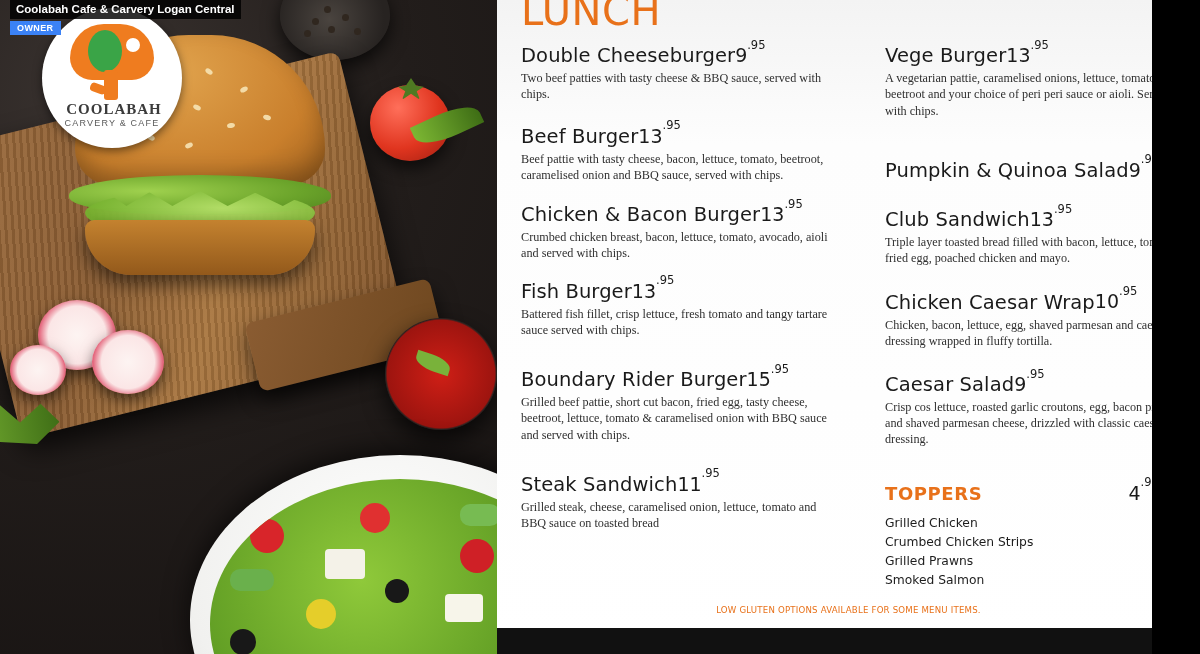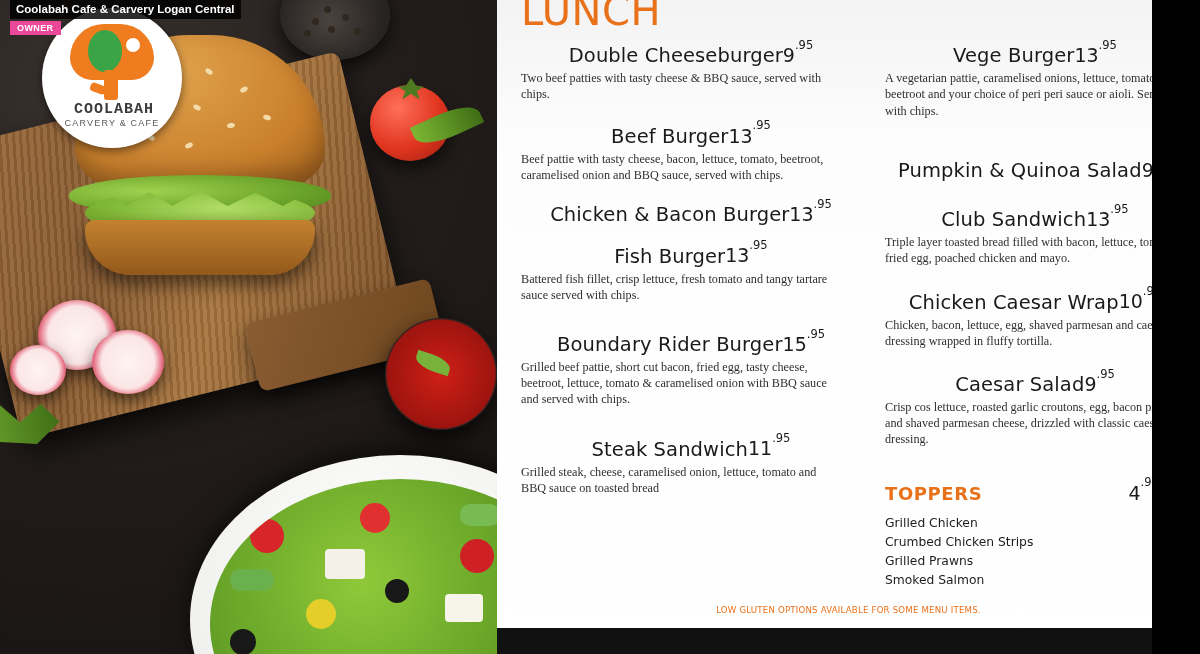--- a/index.html
+++ b/index.html
@@ -133,61 +133,61 @@
   }
 
   
   .badge-wrap{position:absolute;left:10px;top:0px;display:flex;flex-direction:column;align-items:flex-start;z-index:40;}
   .page-name{
     background:rgba(0,0,0,.82);color:#fff;font-size:11.5px;font-weight:bold;
     padding:3px 6px;line-height:1.1;font-family:"Liberation Sans", sans-serif;
     white-space:nowrap;
   }
   .owner-tag{
-    background:#ec4899;color:#fff;font-size:9px;font-weight:bold;letter-spacing:.4px;
+    background:#3b82f6;color:#fff;font-size:9px;font-weight:bold;letter-spacing:.4px;
     padding:2px 7px;margin-top:2px;font-family:"Liberation Sans", sans-serif;
   }
   .logo-circle{
     position:absolute;left:42px;top:8px;width:140px;height:140px;border-radius:50%;
     background:#fff;box-shadow:0 3px 10px rgba(0,0,0,.5);
     z-index:30;overflow:hidden;
   }
   .logo-tree-canopy{
     position:absolute;left:28px;top:16px;width:84px;height:56px;
     background:#ef7c1f;border-radius:46px 46px 30px 30px;
   }
   .canopy-green{
     position:absolute;left:18px;top:6px;width:34px;height:42px;border-radius:50%;
     background:#3aa447;
   }
   .canopy-dot{position:absolute;left:56px;top:14px;width:14px;height:14px;border-radius:50%;background:#fff;}
   .trunk{
     position:absolute;left:62px;top:62px;width:14px;height:30px;background:#ef7c1f;border-radius:3px;
   }
   .trunk:after{content:"";position:absolute;left:-14px;top:14px;width:16px;height:9px;background:#ef7c1f;border-radius:4px;transform:rotate(20deg);}
-  .logo-t1{position:absolute;left:4px;right:0;top:93px;text-align:center;font-size:15px;font-weight:bold;letter-spacing:1px;color:#3b3b3b;font-family:Liberation Mono, monospace;}
+  .logo-t1{position:absolute;left:4px;right:0;top:93px;text-align:center;font-size:15px;font-weight:bold;letter-spacing:1px;color:#3b3b3b;font-family:Liberation Serif, serif;}
   .logo-t2{position:absolute;left:0;right:0;top:110px;text-align:center;font-size:9px;letter-spacing:1.2px;color:#5b5b5b;font-family:"Liberation Sans", sans-serif;}
 
   
   .menu{
     position:absolute;left:497px;top:0;width:703px;height:654px;
     background:linear-gradient(180deg,#f3f3f3 0%, #fdfdfd 22%, #ffffff 100%);
   }
   .menu-head{
     position:absolute;left:24px;top:-12px;
     color:#e8711a;font-size:40px;letter-spacing:.5px;
     font-family:"DejaVu Sans", sans-serif;font-weight:400;
   }
   .cols{position:absolute;left:0;top:44px;width:703px;}
   .col{position:absolute;top:0;}
   .col-left{left:24px;width:340px;}
   .col-right{left:388px;width:300px;}
 
   .item{position:relative;margin-bottom:14px;}
-  .item .row{display:flex;justify-content:center;align-items:baseline;}
+  .item .row{display:flex;justify-content:flex-start;align-items:baseline;}
   .item h3{
     margin:0;font-weight:400;font-size:19.5px;color:#1a1a1a;
     font-family:"DejaVu Sans", sans-serif;letter-spacing:.1px;
   }
   .price{font-size:19px;color:#1a1a1a;white-space:nowrap;font-family:"DejaVu Sans", sans-serif;}
   .price sup{font-size:11.5px;top:-.55em;position:relative;}
   .desc{
     margin:3px 0 0 0;font-size:12.2px;line-height:1.32;color:#2f2f2f;
     font-family:Liberation Serif, serif;max-width:320px;
   }
@@ -337,20 +337,21 @@
             <div class="price"><span>13</span><sup>.95</sup></div>
           </div>
           <p class="desc">Beef pattie with tasty cheese, bacon, lettuce, tomato, beetroot, caramelised onion and BBQ sauce, served with chips.</p>
         </div>
 
         <div class="item" style="margin-top:20px">
           <div class="row">
             <h3>Chicken &amp; Bacon Burger</h3>
             <div class="price"><span>13</span><sup>.95</sup></div>
           </div>
+          <p class="desc">Crumbed chicken breast, bacon, lettuce, tomato, avocado, aioli and served with chips.</p>
         </div>
 
         <div class="item" style="margin-top:18px">
           <div class="row">
             <h3>Fish Burger</h3>
             <div class="price"><span>13</span><sup>.95</sup></div>
           </div>
           <p class="desc">Battered fish fillet, crisp lettuce, fresh tomato and tangy tartare sauce served with chips.</p>
         </div>
 

